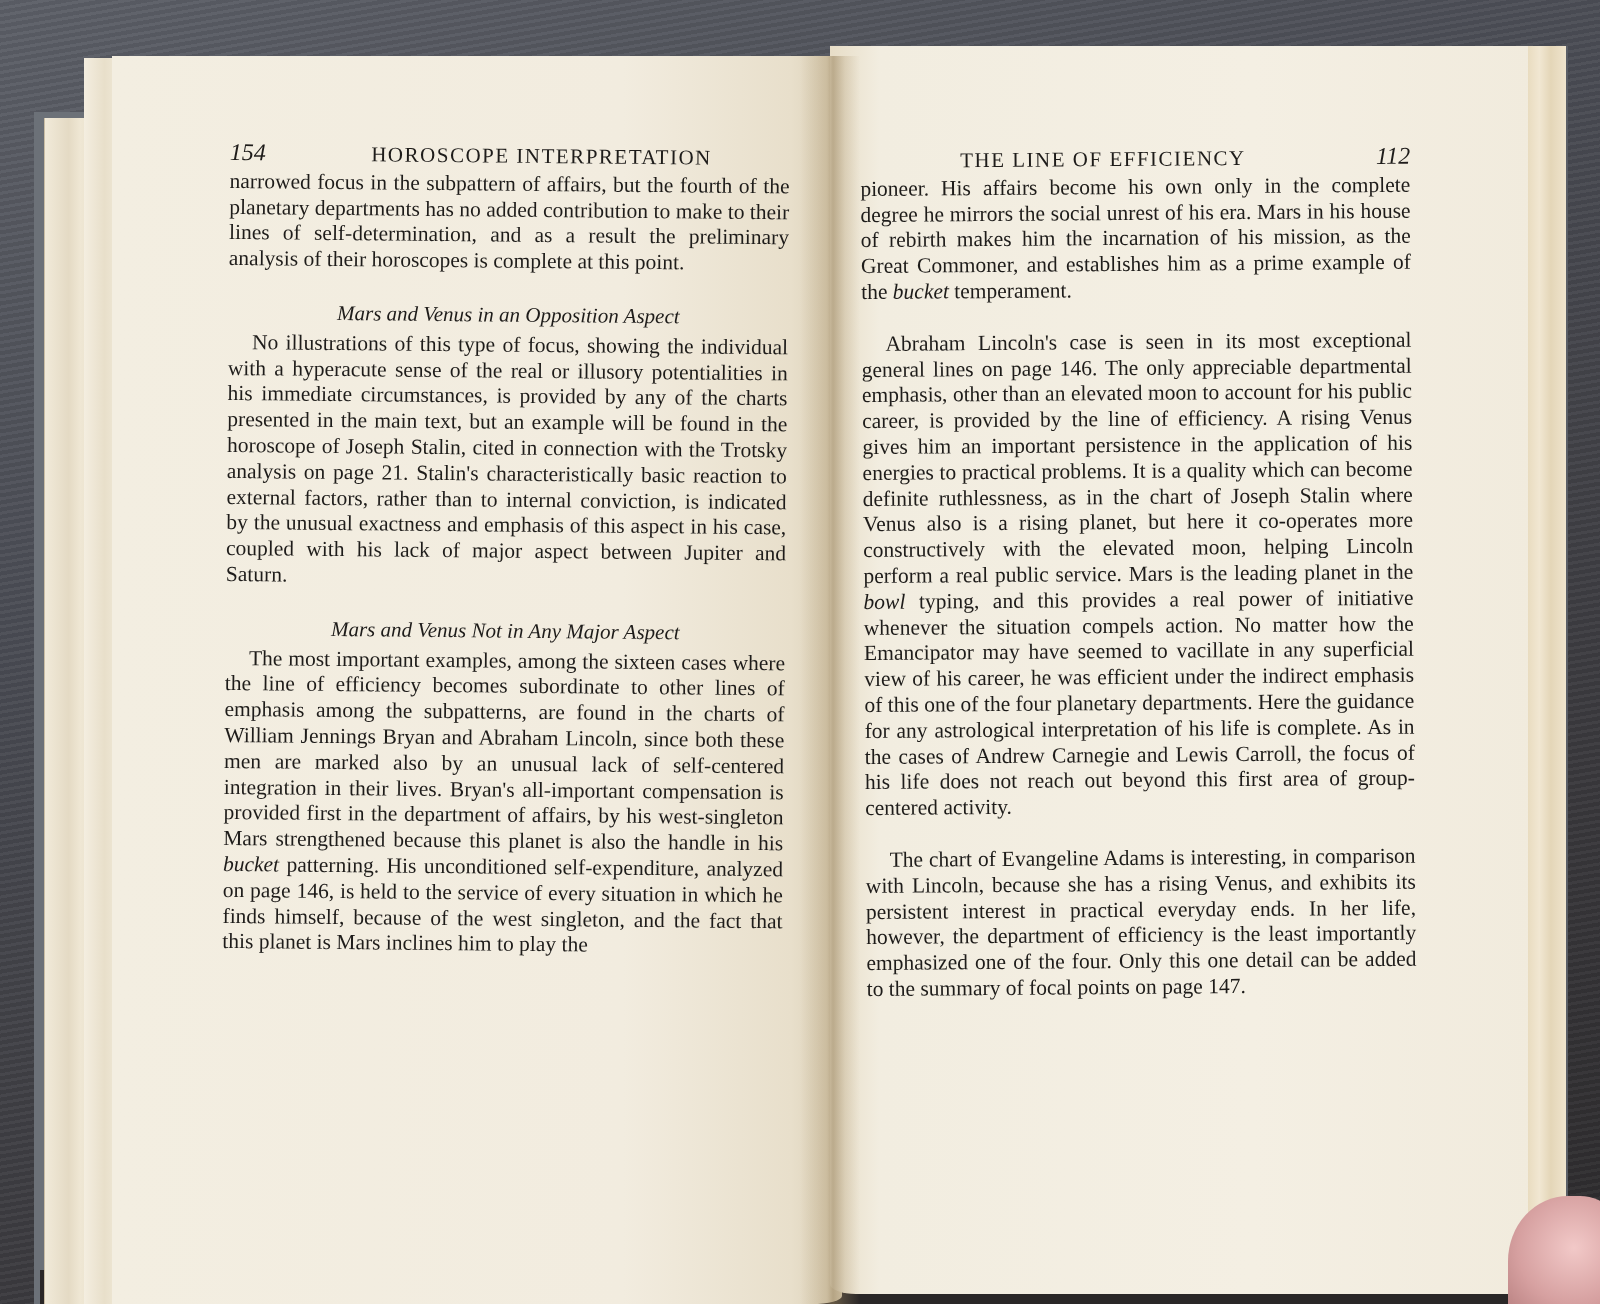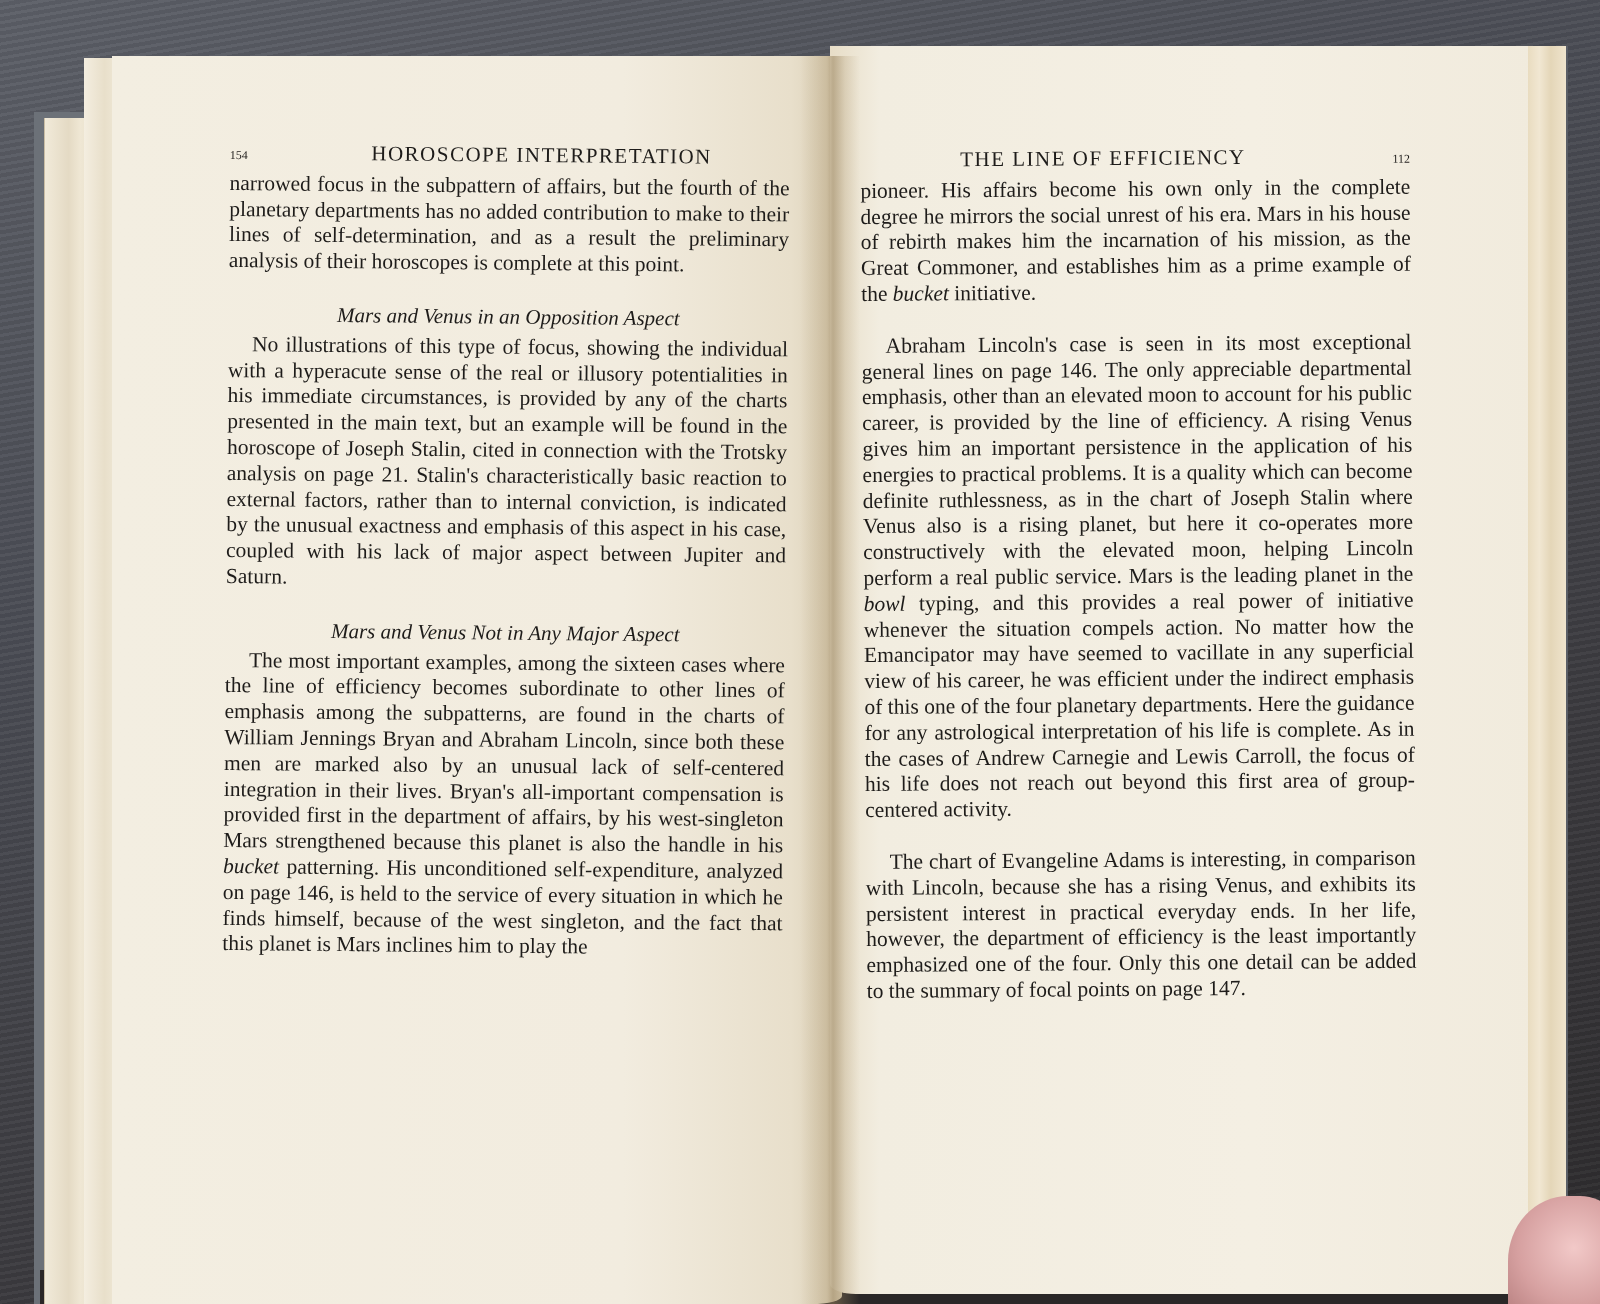--- a/index.html
+++ b/index.html
@@ -59,21 +59,21 @@
     .text-block {
       position: absolute; font-size: 21.5px; line-height: 25.8px;
       text-align: justify;
     }
     .left-text { left: 230px; top: 140px; width: 560px; transform: rotate(0.55deg); transform-origin: left top; }
     .right-text { left: 860px; top: 148px; width: 550px; transform: rotate(-0.45deg); transform-origin: left top; }
     .running-head {
       display: flex; justify-content: space-between; align-items: baseline;
       font-size: 21px; letter-spacing: 1.5px; margin-bottom: 2px;
     }
-    .running-head .folio { font-size: 12px; letter-spacing: 0; }
+    .running-head .folio { font-size: 24px; letter-spacing: 0; font-style: italic; }
     .left-text .running-head .title { margin-right: 78px; }
     .right-text .running-head .title { margin-left: 100px; }
     .section-heading {
       font-style: italic; text-align: center; font-size: 21px;
       margin-top: 28px; margin-bottom: 4px;
     }
     p.para { text-indent: 0; margin: 0; }
     p.para.indent { text-indent: 24px; }
     p.para + p.para.spaced { margin-top: 26px; }
     .spacer-top { margin-top: 12px; }
@@ -102,18 +102,18 @@
   <p class="para indent">No illustrations of this type of focus, showing the individual with a hyperacute sense of the real or illusory potentialities in his immediate circumstances, is provided by any of the charts presented in the main text, but an example will be found in the horoscope of Joseph Stalin, cited in connection with the Trotsky analysis on page 21. Stalin's characteristically basic reaction to external factors, rather than to internal conviction, is indicated by the unusual exactness and emphasis of this aspect in his case, coupled with his lack of major aspect between Jupiter and Saturn.</p>
   <div class="section-heading">Mars and Venus Not in Any Major Aspect</div>
   <p class="para indent"><span>The most important examples, among the sixteen cases where the line of efficiency becomes subordinate to other lines of emphasis among the subpatterns, are found in the charts of William Jennings Bryan and Abraham Lincoln, since both these men are marked also by an unusual lack of self-centered integration in their lives. Bryan's all-important compensation is provided first in the department of affairs, by his west-singleton Mars strengthened because this planet is also the handle in his </span><em>bucket</em><span> patterning. His unconditioned self-expenditure, analyzed on page 146, is held to the service of every situation in which he finds himself, because of the west singleton, and the fact that this planet is Mars inclines him to play the</span></p>
 </div>
 
 <div class="text-block right-text">
   <div class="running-head">
     <span class="title">THE LINE OF EFFICIENCY</span>
     <span class="folio">112</span>
   </div>
-  <p class="para spacer-top"><span>pioneer. His affairs become his own only in the complete degree he mirrors the social unrest of his era. Mars in his house of rebirth makes him the incarnation of his mission, as the Great Commoner, and establishes him as a prime example of the </span><em>bucket</em><span> initiative.</span></p>
+  <p class="para spacer-top"><span>pioneer. His affairs become his own only in the complete degree he mirrors the social unrest of his era. Mars in his house of rebirth makes him the incarnation of his mission, as the Great Commoner, and establishes him as a prime example of the </span><em>bucket</em><span> temperament.</span></p>
   <p class="para indent spaced"><span>Abraham Lincoln's case is seen in its most exceptional general lines on page 146. The only appreciable departmental emphasis, other than an elevated moon to account for his public career, is provided by the line of efficiency. A rising Venus gives him an important persistence in the application of his energies to practical problems. It is a quality which can become definite ruthlessness, as in the chart of Joseph Stalin where Venus also is a rising planet, but here it co-operates more constructively with the elevated moon, helping Lincoln perform a real public service. Mars is the leading planet in the </span><em>bowl</em><span> typing, and this provides a real power of initiative whenever the situation compels action. No matter how the Emancipator may have seemed to vacillate in any superficial view of his career, he was efficient under the indirect emphasis of this one of the four planetary departments. Here the guidance for any astrological interpretation of his life is complete. As in the cases of Andrew Carnegie and Lewis Carroll, the focus of his life does not reach out beyond this first area of group-centered activity.</span></p>
   <p class="para indent spaced">The chart of Evangeline Adams is interesting, in comparison with Lincoln, because she has a rising Venus, and exhibits its persistent interest in practical everyday ends. In her life, however, the department of efficiency is the least importantly emphasized one of the four. Only this one detail can be added to the summary of focal points on page 147.</p>
 </div>
 
 <div class="thumb"></div>
 
 </body></html>

